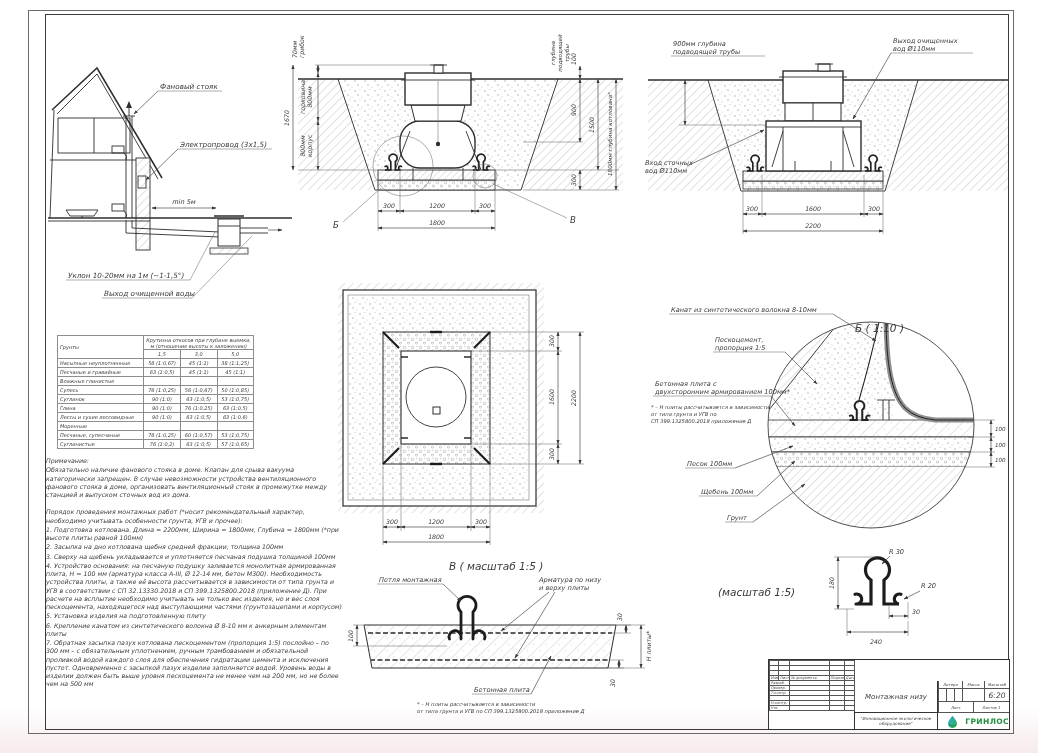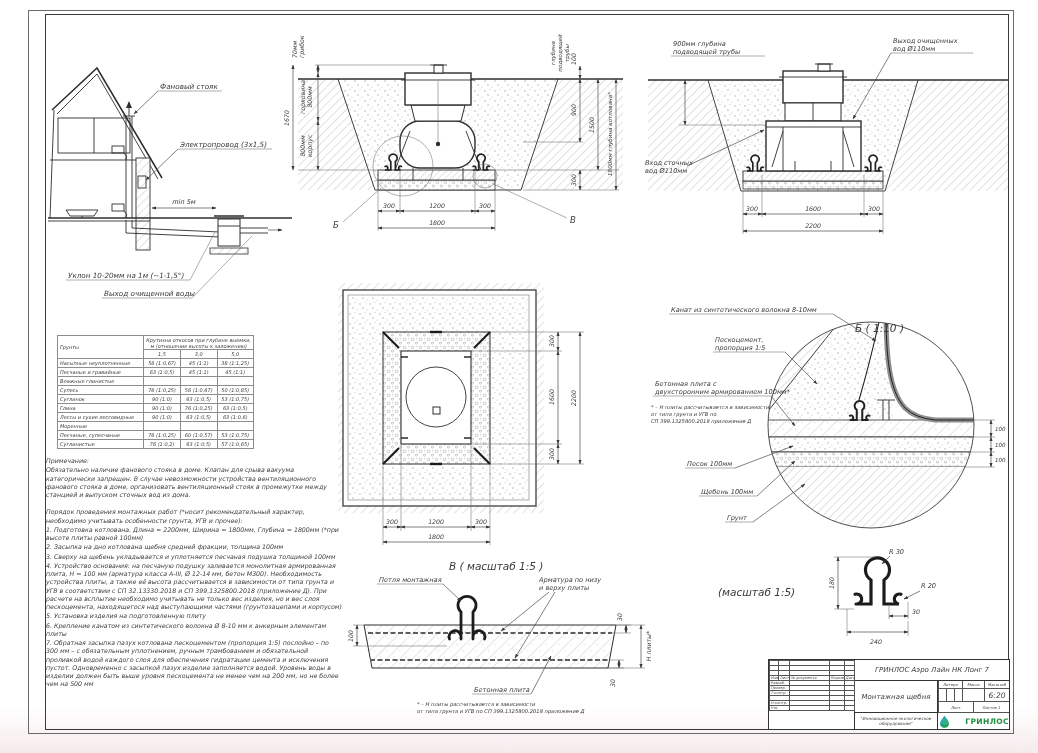--- a/index.html
+++ b/index.html
@@ -42,21 +42,21 @@
   .tb-doc{position:absolute;left:0;top:0;width:154px;height:21px;border-bottom:1.1px solid #333;
           display:flex;align-items:center;justify-content:center;font-size:7px}
   .tb-name{position:absolute;left:0;top:21px;width:83px;height:32px;border-right:1.1px solid #333;border-bottom:1.1px solid #333;
           display:flex;align-items:center;justify-content:center;font-size:7px}
   .tb-grid{position:absolute;left:83px;top:21px;width:71px;height:32px;border-bottom:1.1px solid #333;font-size:3.8px}
   .tb-grid .cell{position:absolute;border-left:.6px solid #555;border-bottom:.6px solid #555;
           display:flex;align-items:center;justify-content:center;overflow:hidden}
   .tb-comp{position:absolute;left:0;top:53px;width:83px;height:16px;border-right:1.1px solid #333;
           display:flex;align-items:center;justify-content:center;text-align:center;font-size:4.2px;padding:0 2px}
   .tb-logo{position:absolute;left:83px;top:53px;width:71px;height:16px;
-          display:flex;align-items:center;justify-content:space-between;gap:6px}
+          display:flex;align-items:center;justify-content:flex-end;gap:6px}
   .tb-logo .lg-text{font-size:7.5px;font-weight:bold;font-style:normal;color:#1e8e3f;letter-spacing:.4px}
 </style>
 </head>
 <body>
 
 
 
 
 <svg width="0" height="0">
   <defs>
@@ -675,22 +675,21 @@
       <tr>
             <td colspan="2">Утв.</td>
             <td></td>
             <td></td>
             <td></td>
           </tr>
     </tbody>
       </table>
   </div>
   <div class="tb-right">
-    <div class="tb-doc">ГРИНЛОС Аэро Лайн НК Лонг 7</div>
-    <div class="tb-name">Монтажная щебня</div>
+    <div class="tb-name">Монтажная низу</div>
     <div class="tb-grid">
       <div class="cell" style="left:0;top:0;width:24px;height:8px">Литера</div>
       <div class="cell" style="left:24px;top:0;width:22px;height:8px">Масса</div>
       <div class="cell" style="left:46px;top:0;width:25px;height:8px">Масштаб</div>
       <div class="cell" style="left:0;top:8px;width:8px;height:13px"></div>
       <div class="cell" style="left:8px;top:8px;width:8px;height:13px"></div>
       <div class="cell" style="left:16px;top:8px;width:8px;height:13px"></div>
       <div class="cell" style="left:24px;top:8px;width:22px;height:13px"></div>
       <div class="cell" style="left:46px;top:8px;width:25px;height:13px;font-size:7.5px">6:20</div>
       <div class="cell" style="left:0;top:21px;width:35px;height:11px">Лист</div>

